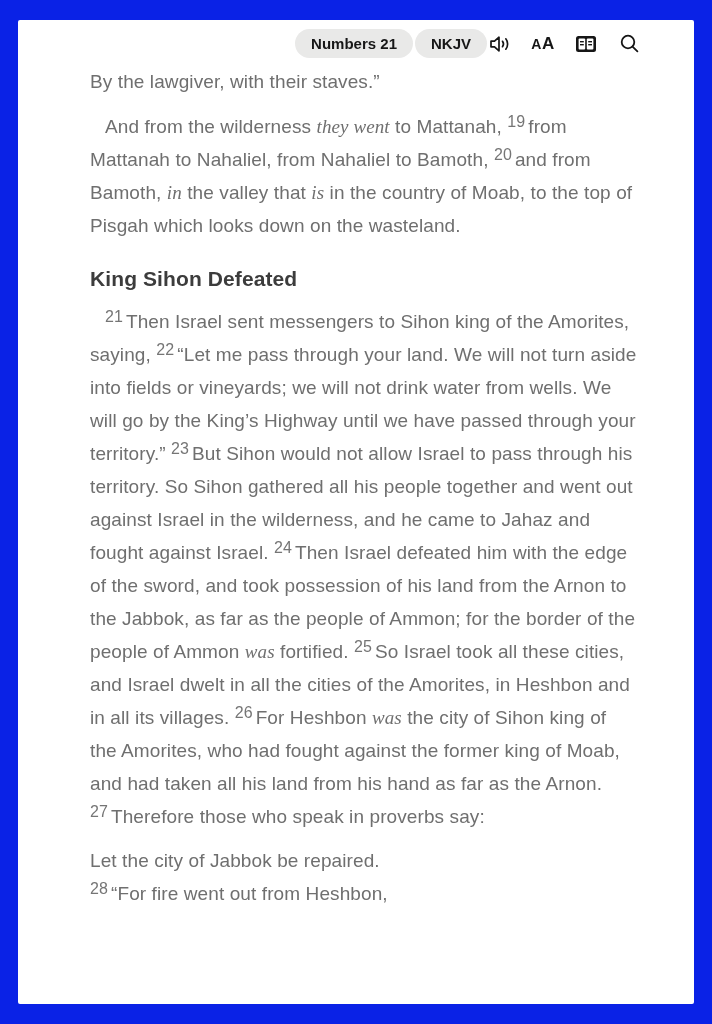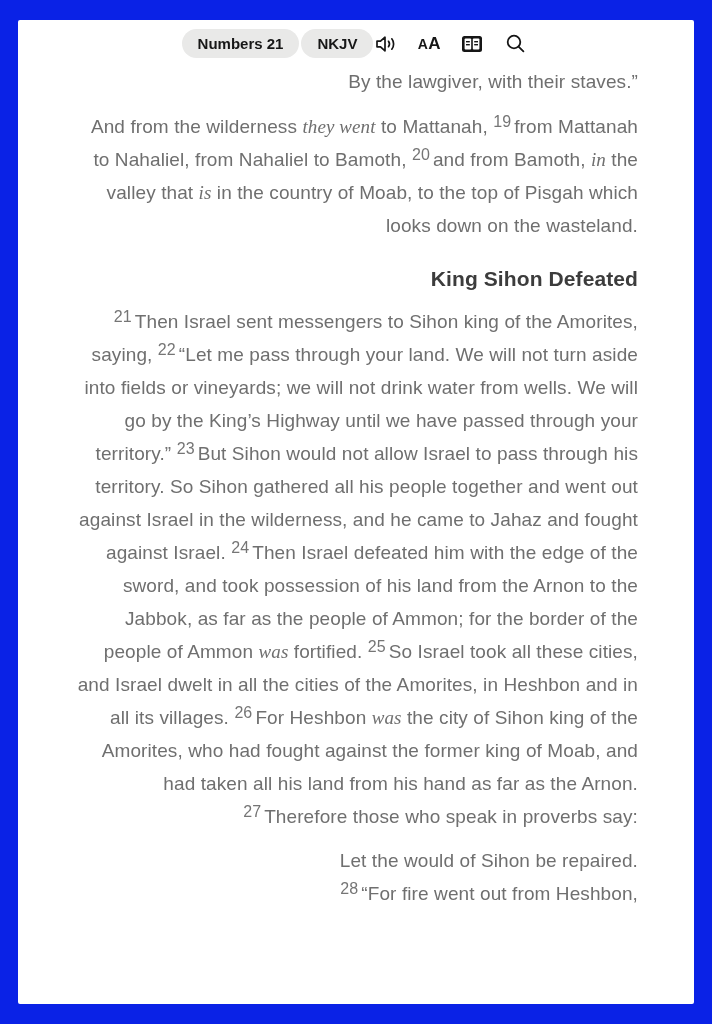--- a/index.html
+++ b/index.html
@@ -15,21 +15,21 @@
     width: 100%;
     height: 100%;
     border-radius: 2px;
     overflow: hidden;
     display: flex;
     flex-direction: column;
   }
   
   .toolbar {
     display: flex;
-    justify-content: center;
+    justify-content: flex-end;
     align-items: center;
     padding: 9px 52px 2px 50px;
     flex: 0 0 auto;
   }
   .pills { display: flex; gap: 2px; }
   .pill {
     background: var(--pill-bg, #e9e9e8);
     border: none;
     border-radius: 999px;
     height: 29px;
@@ -60,27 +60,26 @@
     color: var(--icon, #161616);
     letter-spacing: 0.5px;
     display: flex;
     align-items: baseline;
   }
   .aa-label .a1 { font-size: 14px; }
   .aa-label .a2 { font-size: 17px; }
   
   .content {
     flex: 1 1 auto;
-    padding: 3px 56px 0 56px;
+    padding: 3px 56px 0 72px;
     color: var(--body-text, #6f6f6f);
     font-size: 19px;
     line-height: 33px;
     letter-spacing: 0.1px;
     overflow: hidden;
-    text-align: right;
   }
   .poem-line { margin: 0; }
   .poem-line-lead { margin-top: 2px; }
   .para { margin-top: 12px; text-indent: 15px; }
   .section-heading {
     font-size: 21px;
     line-height: 28px;
     font-weight: 700;
     color: var(--heading-text, #3c3c3c);
     margin: 23px 0 1px 0;
@@ -138,18 +137,18 @@
       </button>
     </div>
   </div>
 
   <div class="content" id="content">
       <div class="poem-line poem-line-lead"><span>By the lawgiver, with their staves.”</span></div>
       <p class="para"><span>And from the wilderness </span><em>they went</em><span> to Mattanah, </span><sup class="vnum">19</sup><span>from Mattanah to Nahaliel, from Nahaliel to Bamoth, </span><sup class="vnum">20</sup><span>and from Bamoth, </span><em>in</em><span> the valley that </span><em>is</em><span> in the country of Moab, to the top of Pisgah which looks down on the wasteland.</span></p>
       <h2 class="section-heading">King Sihon Defeated</h2>
       <p class="para"><sup class="vnum">21</sup><span>Then Israel sent messengers to Sihon king of the Amorites, saying, </span><sup class="vnum">22</sup><span>“Let me pass through your land. We will not turn aside into fields or vineyards; we will not drink water from wells. We will go by the King’s Highway until we have passed through your territory.” </span><sup class="vnum">23</sup><span>But Sihon would not allow Israel to pass through his territory. So Sihon gathered all his people together and went out against Israel in the wilderness, and he came to Jahaz and fought against Israel. </span><sup class="vnum">24</sup><span>Then Israel defeated him with the edge of the sword, and took possession of his land from the Arnon to the Jabbok, as far as the people of Ammon; for the border of the people of Ammon </span><em>was</em><span> fortified. </span><sup class="vnum">25</sup><span>So Israel took all these cities, and Israel dwelt in all the cities of the Amorites, in Heshbon and in all its villages. </span><sup class="vnum">26</sup><span>For Heshbon </span><em>was</em><span> the city of Sihon king of the Amorites, who had fought against the former king of Moab, and had taken all his land from his hand as far as the Arnon. </span><sup class="vnum">27</sup><span>Therefore those who speak in proverbs say:</span></p>
       <div class="poetry">
-        <div class="poem-line"><span>Let the would of Sihon be repaired.</span></div>
+        <div class="poem-line"><span>Let the city of Jabbok be repaired.</span></div>
         <div class="poem-line"><sup class="vnum">28</sup><span>“For fire went out from Heshbon,</span></div>
       </div>
     </div>
 
 </div>
 
 </body></html>

